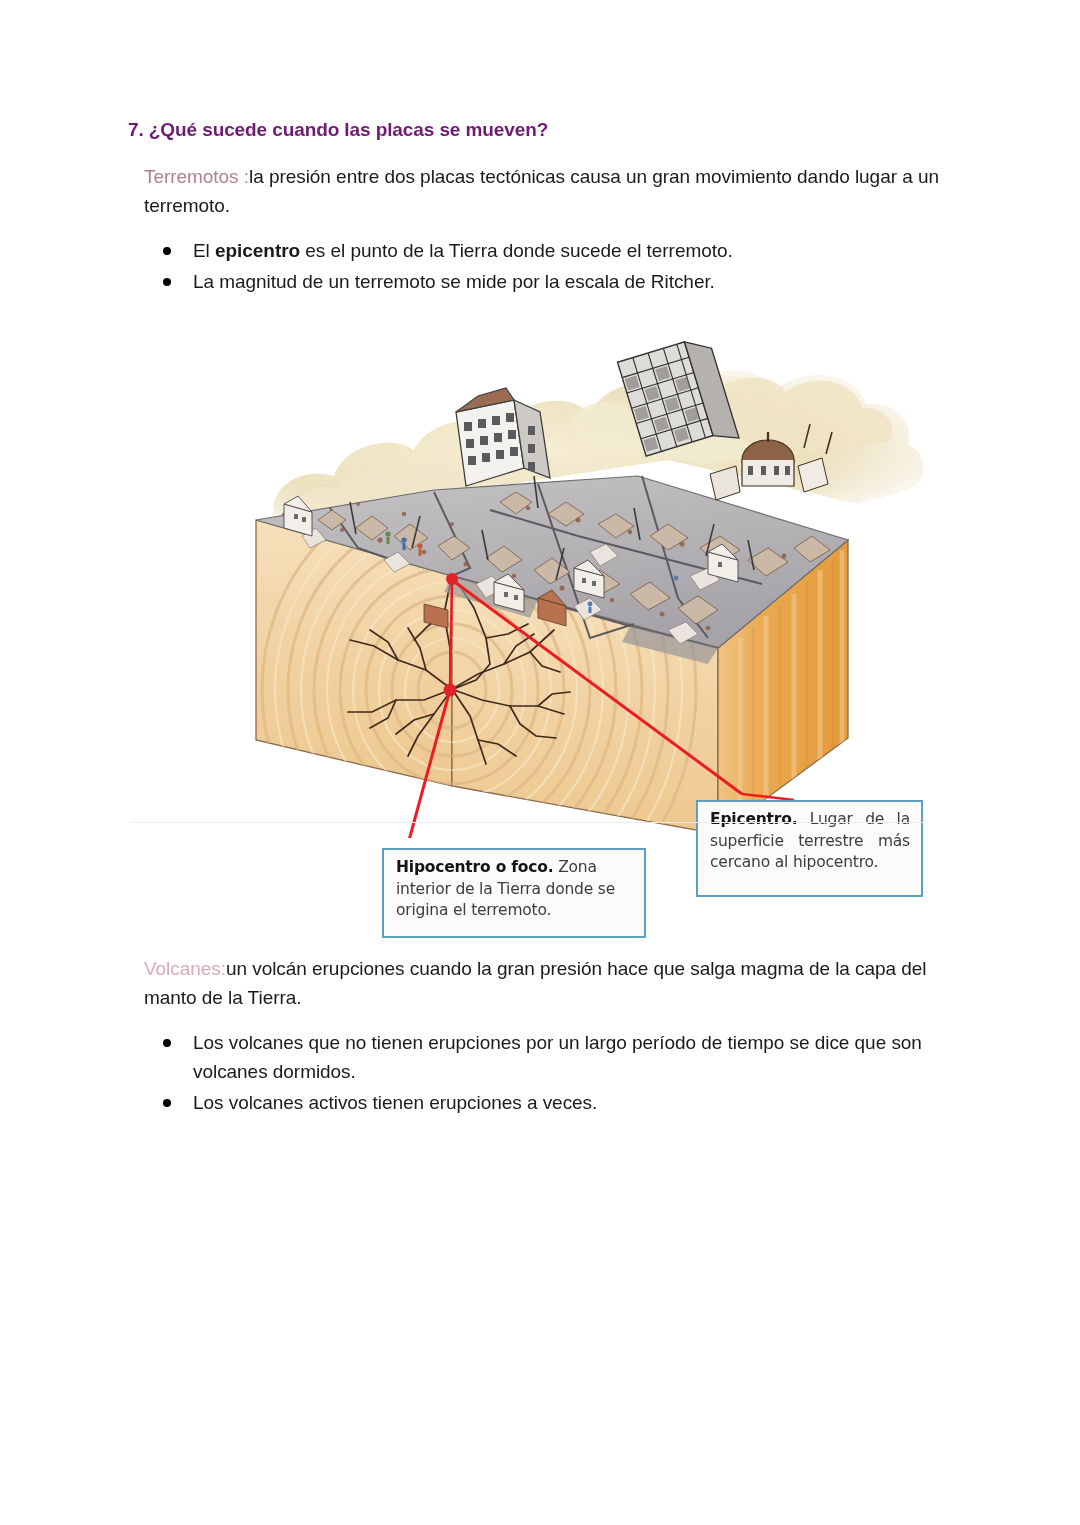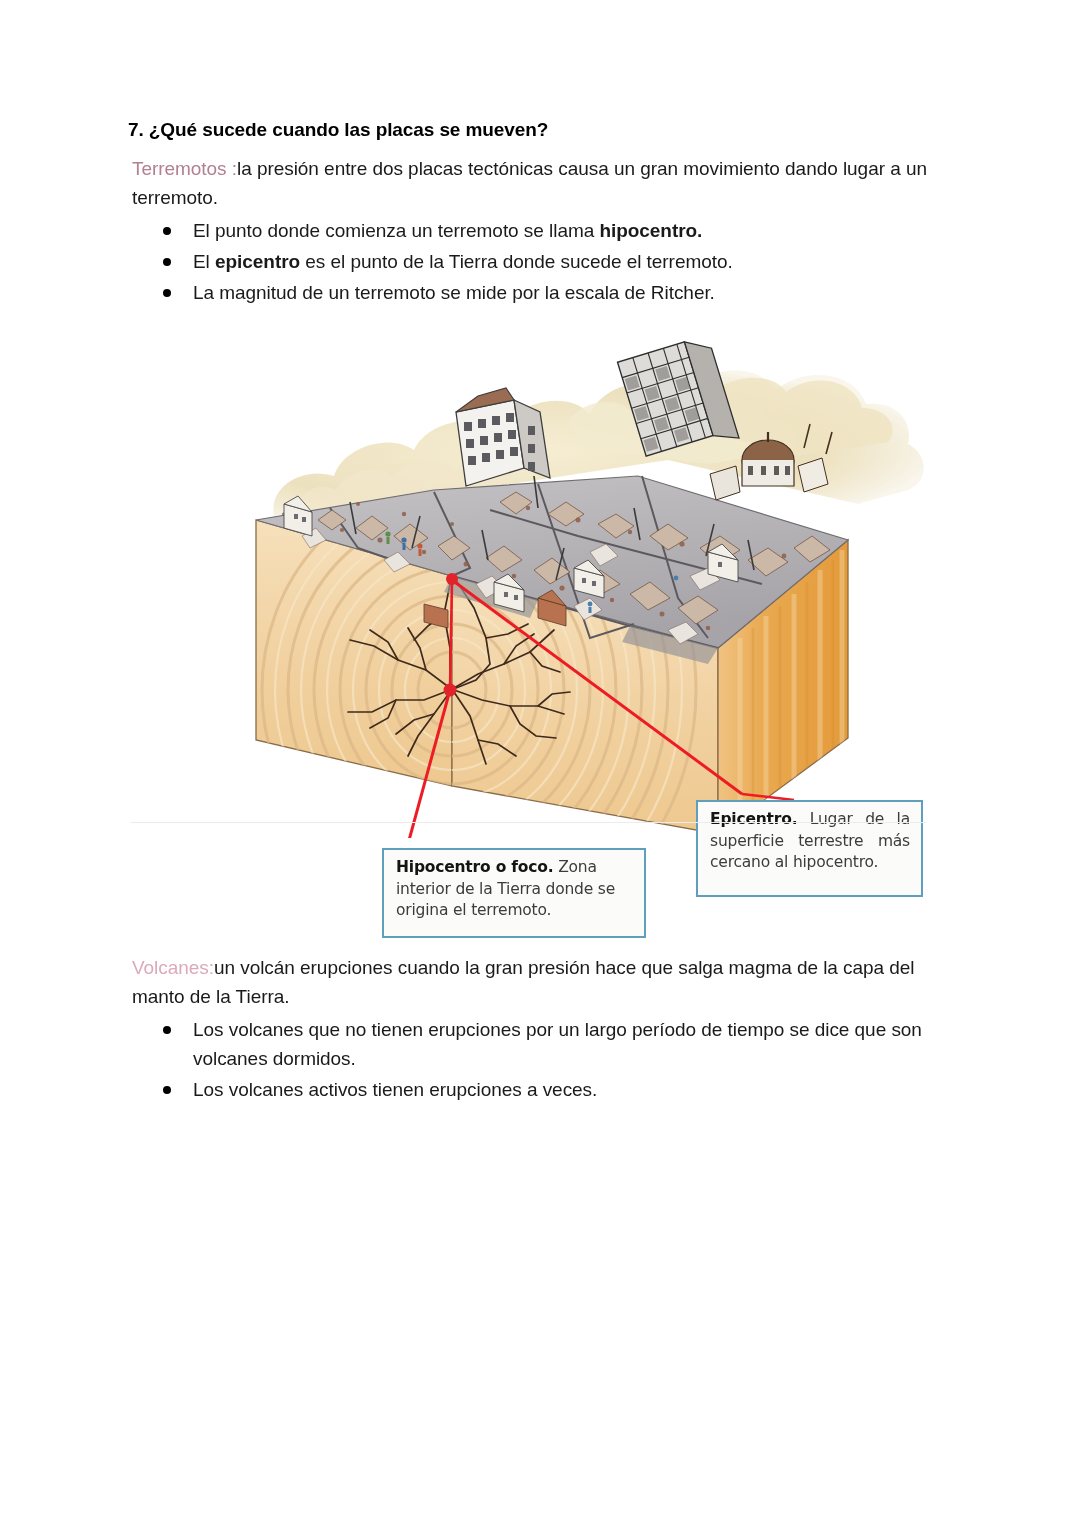--- a/index.html
+++ b/index.html
@@ -18,29 +18,29 @@
   .content{
     position:absolute;
     left:128px;top:118px;
     width:828px;
   }
 
   
   h1.section-heading{
     font-size:19px;
     font-weight:bold;
-    color:#000000;
-    margin:0 0 12px 0;
+    color:#701a75;
+    margin:0 0 20px 0;
     letter-spacing:-0.1px;
     line-height:24px;
   }
   p.para{
     font-size:19px;
     color:#1a1a1a;
-    margin:4px;
+    margin:16px;
     line-height:29px;
     letter-spacing:-0.05px;
   }
   .lead-terremotos{ color:#b2808f; }
   .lead-volcanes{ color:#dba9bb;text-align:center; }
 
   ul.bullets{
     list-style:none;
     margin:3px 0 0 0;
     padding:0;
@@ -105,23 +105,20 @@
 
 <div class="page">
 
   <div class="content">
 
     <h1 class="section-heading">7. ¿Qué sucede cuando las placas se mueven?</h1>
 
     <p class="para"><span class="lead-terremotos">Terremotos :</span><span>la presión entre dos placas tectónicas causa un gran movimiento dando lugar a un terremoto.</span></p>
 
     <ul class="bullets">
-      <li>
-        <span class="dot"></span><span>El punto donde comienza un terremoto se llama </span><b class="bold">hipocentro.</b><span></span>
-      </li>
       <li>
         <span class="dot"></span><span>El </span><b class="bold">epicentro</b><span> es el punto de la Tierra donde sucede el terremoto.</span>
       </li>
       <li>
         <span class="dot"></span><span>La magnitud de un terremoto se mide por la escala de Ritcher.</span><b class="bold"></b><span></span>
       </li>
     </ul>
 
     <div class="figure">
 

